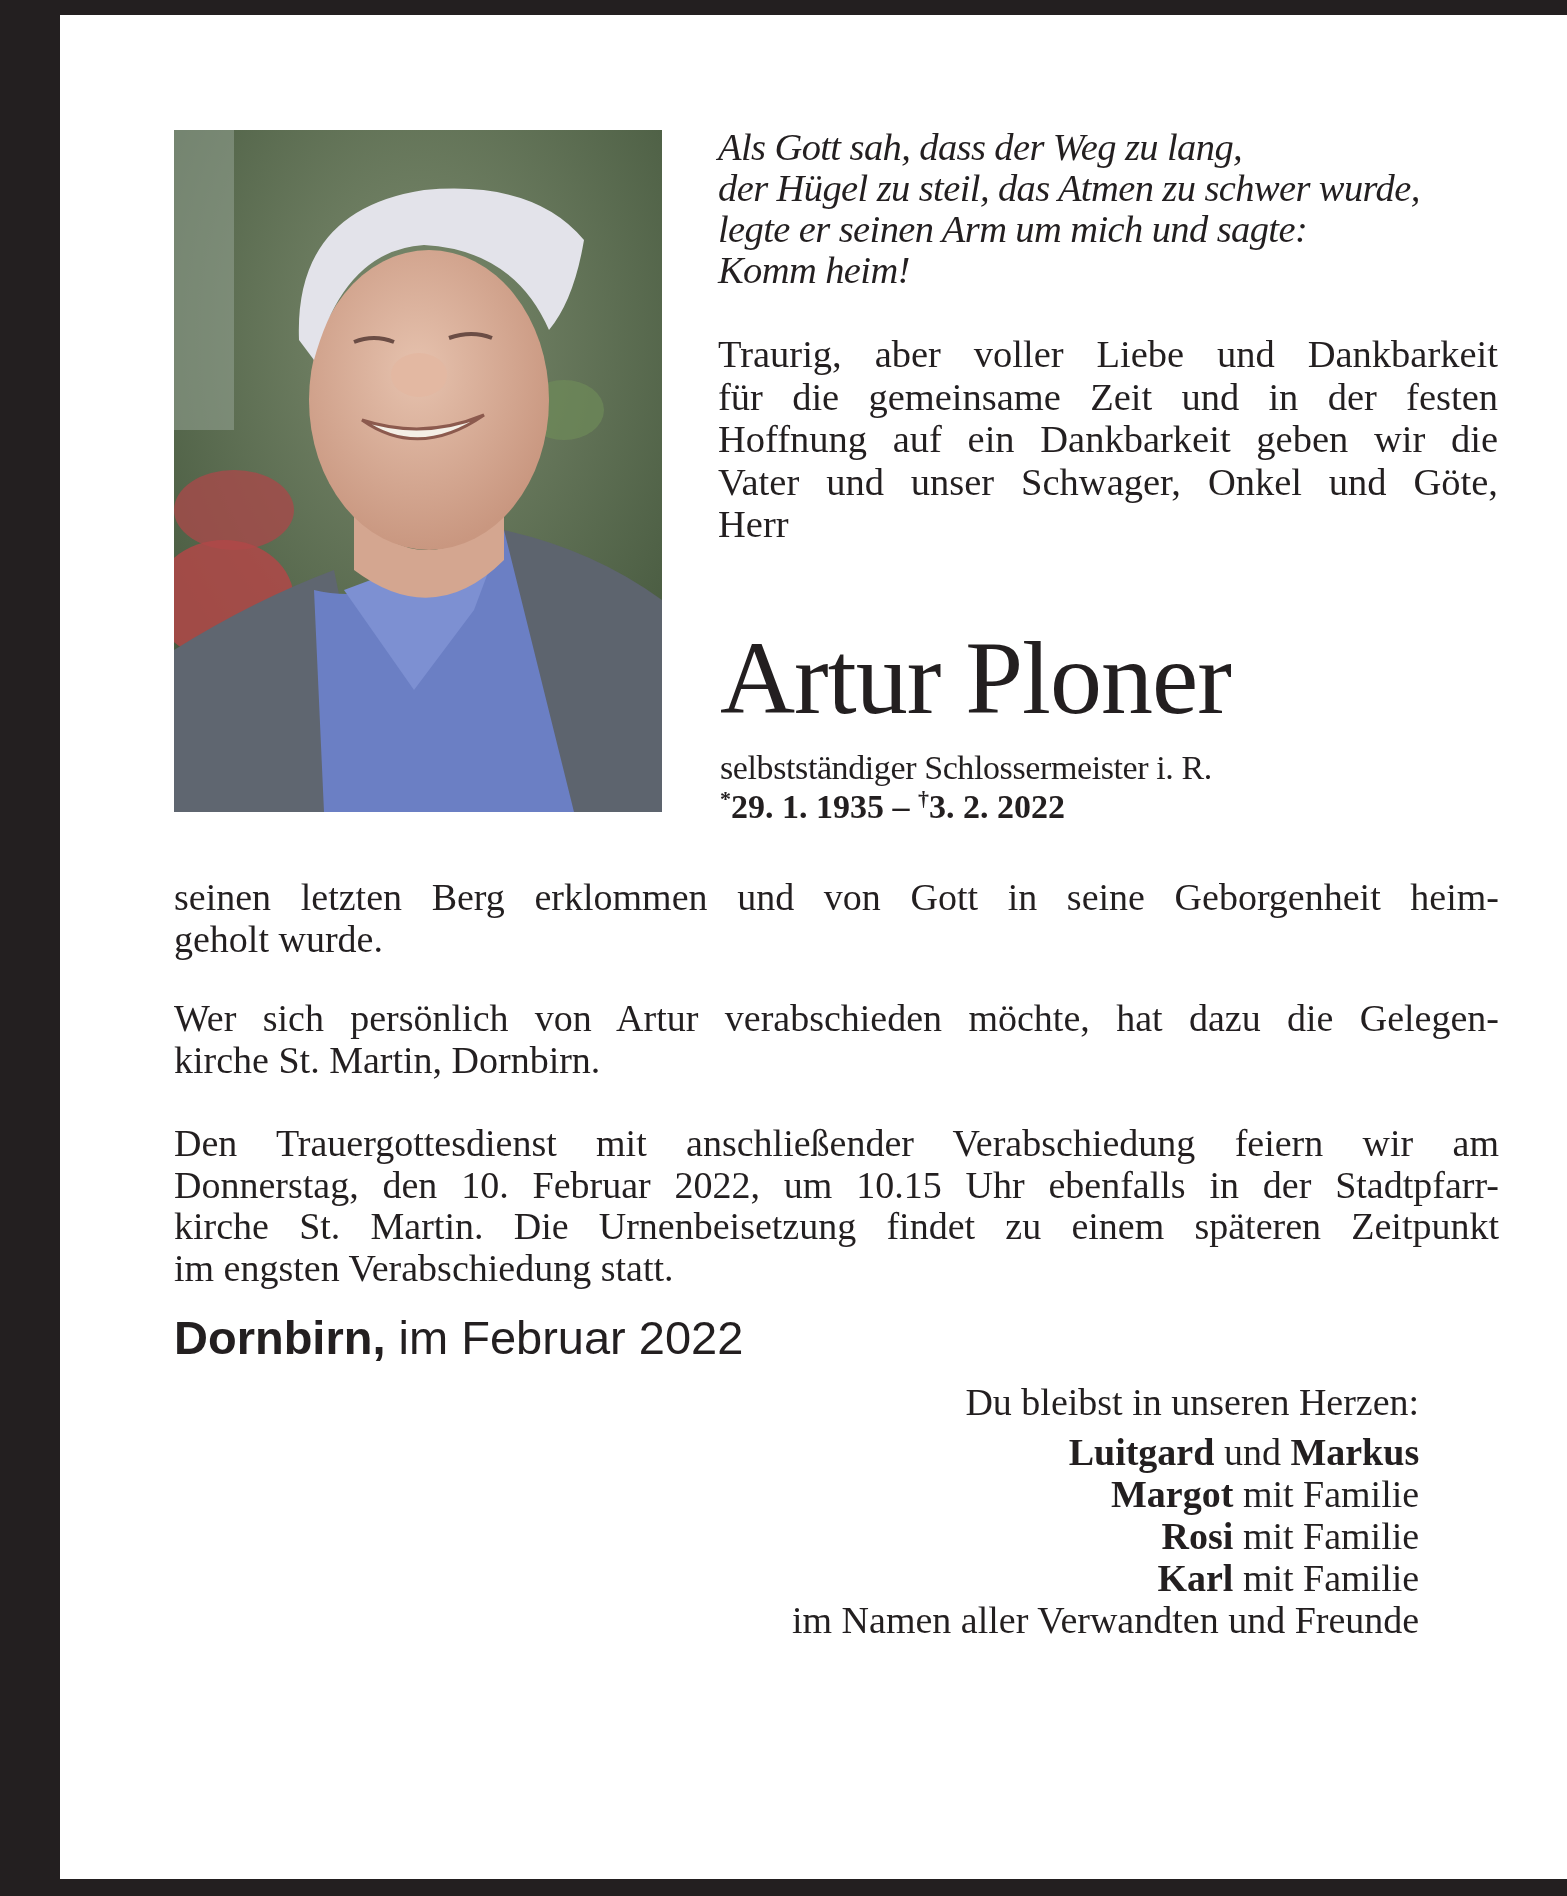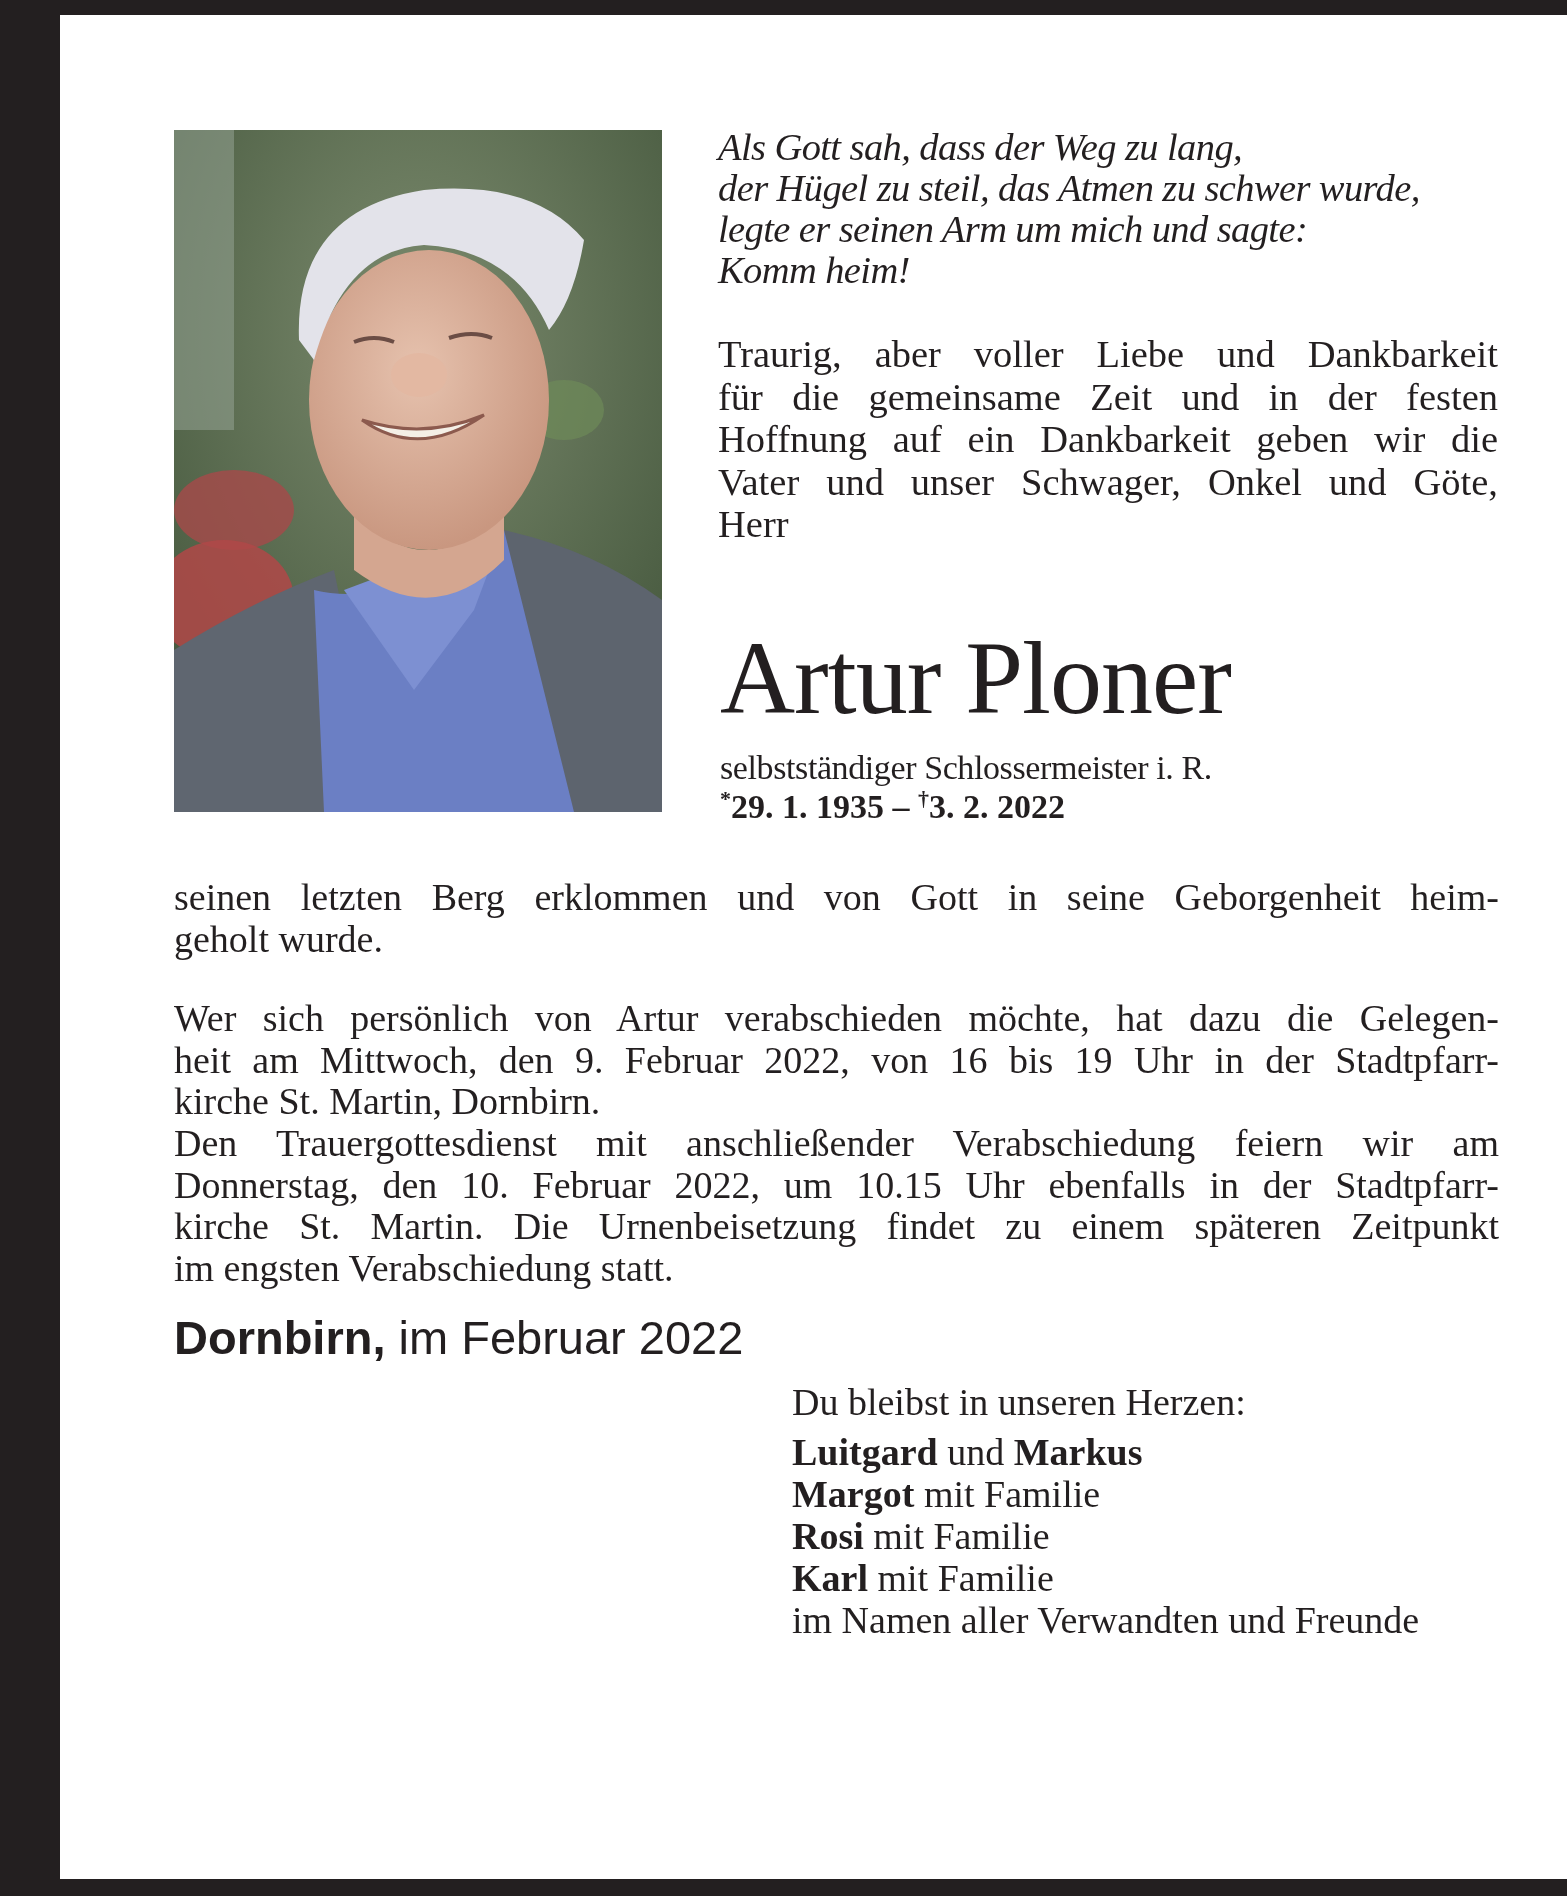--- a/index.html
+++ b/index.html
@@ -107,20 +107,21 @@
   }
   .place b { font-weight: bold; }
 
   .mourners {
     position: absolute;
     left: 732px; top: 1366px;
     font-family: "Liberation Serif", serif;
     font-size: 38px;
     line-height: 42px;
     white-space: nowrap;
+    text-align: right;
   }
   .mourners .head { margin-bottom: 8px; }
   .mourners b { font-weight: bold; }
 </style>
 </head>
 <body>
 
 <div class="page">
 
   <div class="photo" title="Portrait of Artur Ploner, smiling elderly man with white hair, blue shirt and grey fleece jacket, in front of greenery and red flowers">
@@ -183,21 +184,20 @@
     <sup>*</sup><span>29. 1. 1935</span><span> – </span><sup>†</sup><span>3. 2. 2022</span>
   </div>
 
   <div class="body-text cont">
     <div>seinen letzten Berg erklommen und von Gott in seine Geborgenheit heim-</div>
     <div class="last">geholt wurde.</div>
   </div>
 
   <div class="body-text farewell">
     <div>Wer sich persönlich von Artur verabschieden möchte, hat dazu die Gelegen-</div>
-    <div>heit am Mittwoch, den 9. Februar 2022, von 16 bis 19 Uhr in der Stadtpfarr-</div>
     <div class="last">kirche St. Martin, Dornbirn.</div>
   </div>
 
   <div class="body-text service">
     <div>Den Trauergottesdienst mit anschließender Verabschiedung feiern wir am</div>
     <div>Donnerstag, den 10. Februar 2022, um 10.15 Uhr ebenfalls in der Stadtpfarr-</div>
     <div>kirche St. Martin. Die Urnenbeisetzung findet zu einem späteren Zeitpunkt</div>
     <div class="last">im engsten Verabschiedung statt.</div>
   </div>
 

